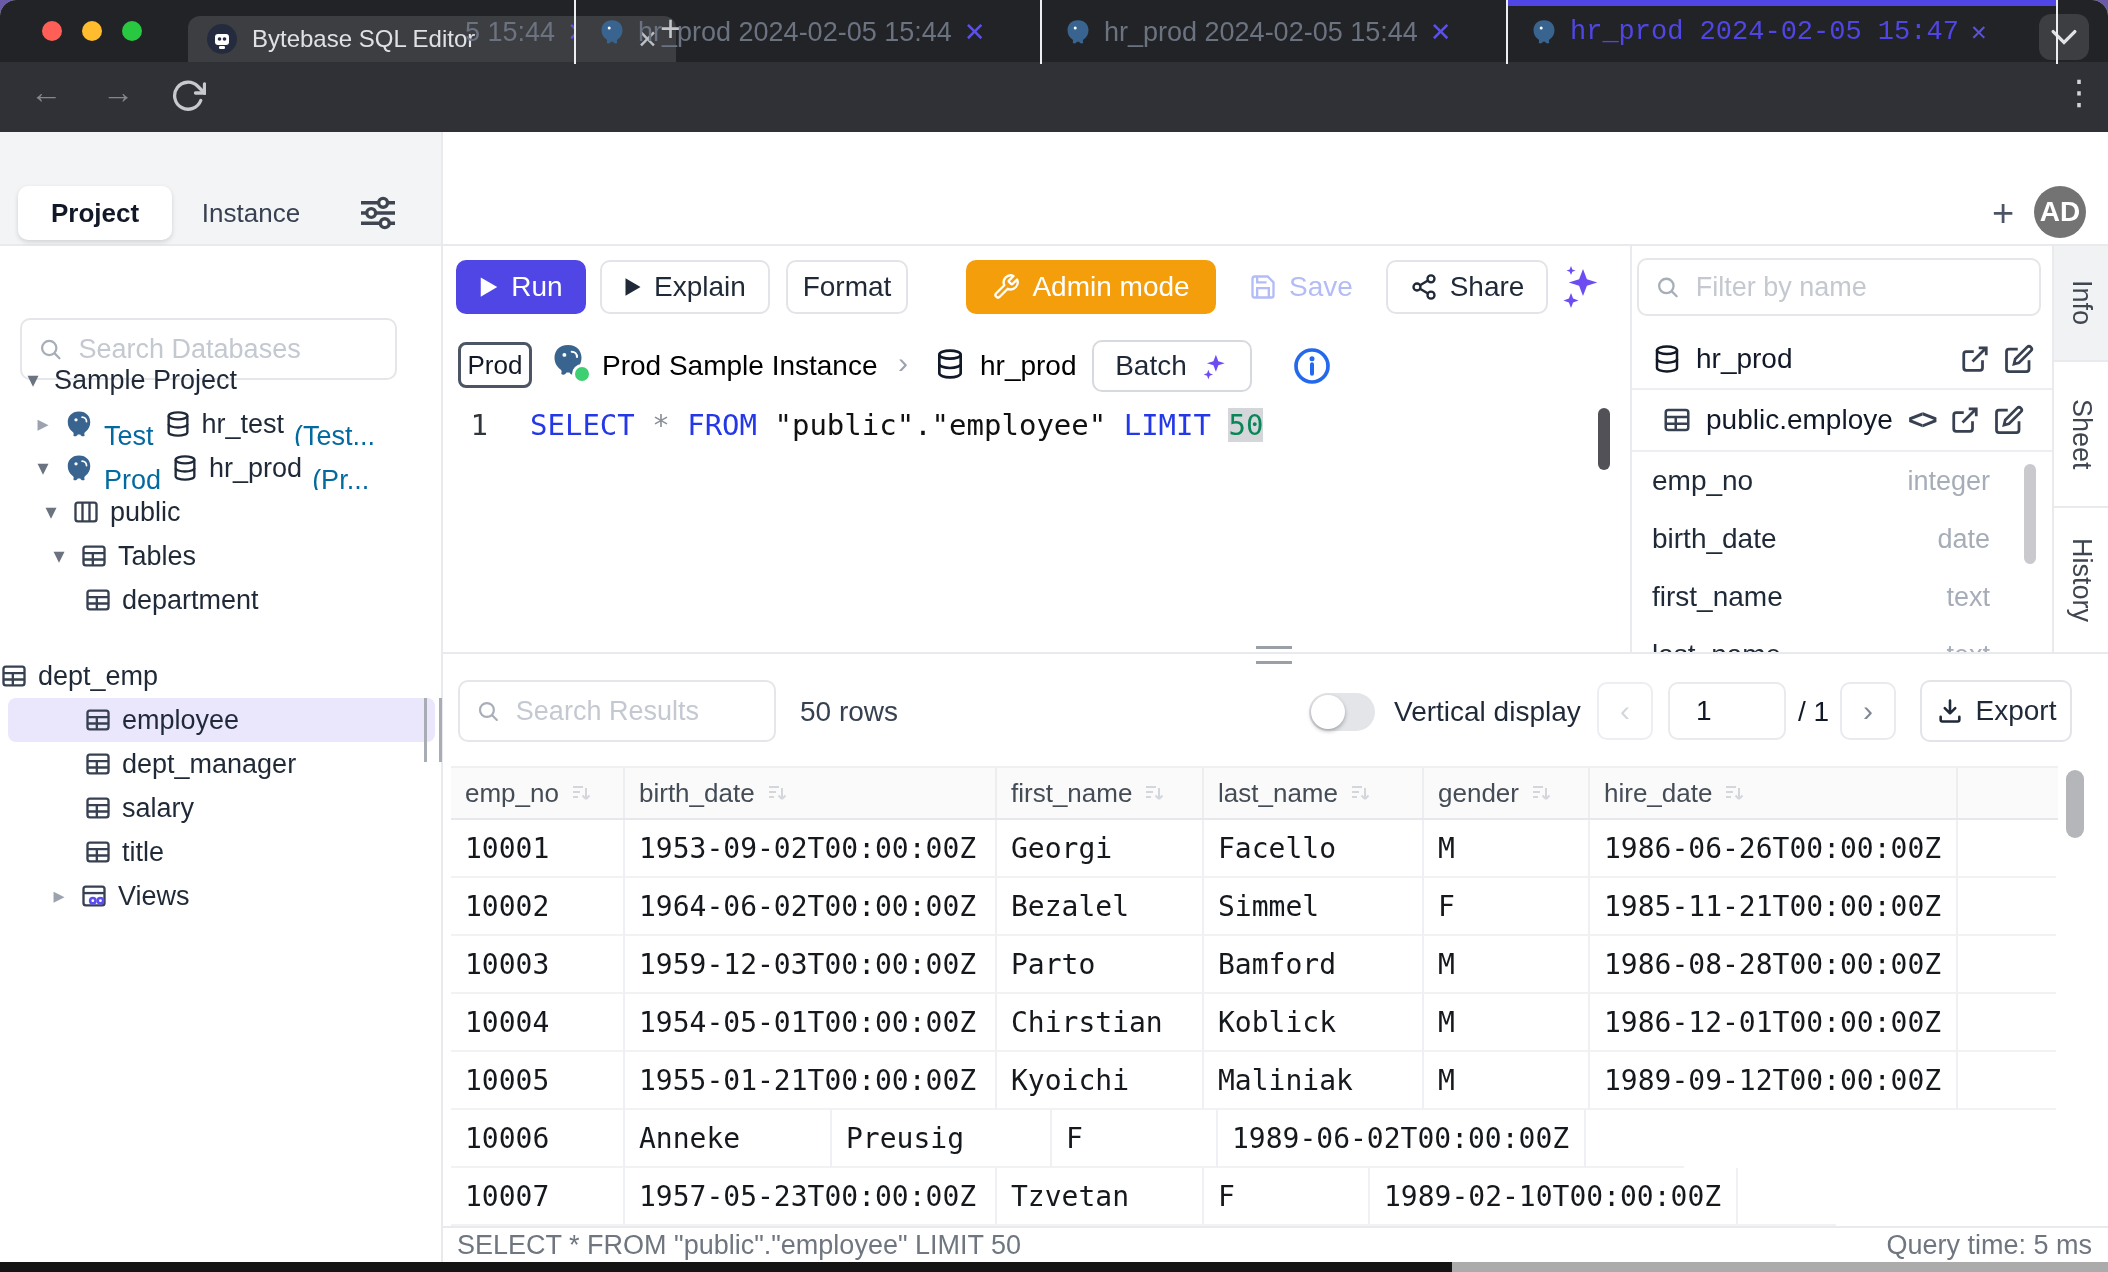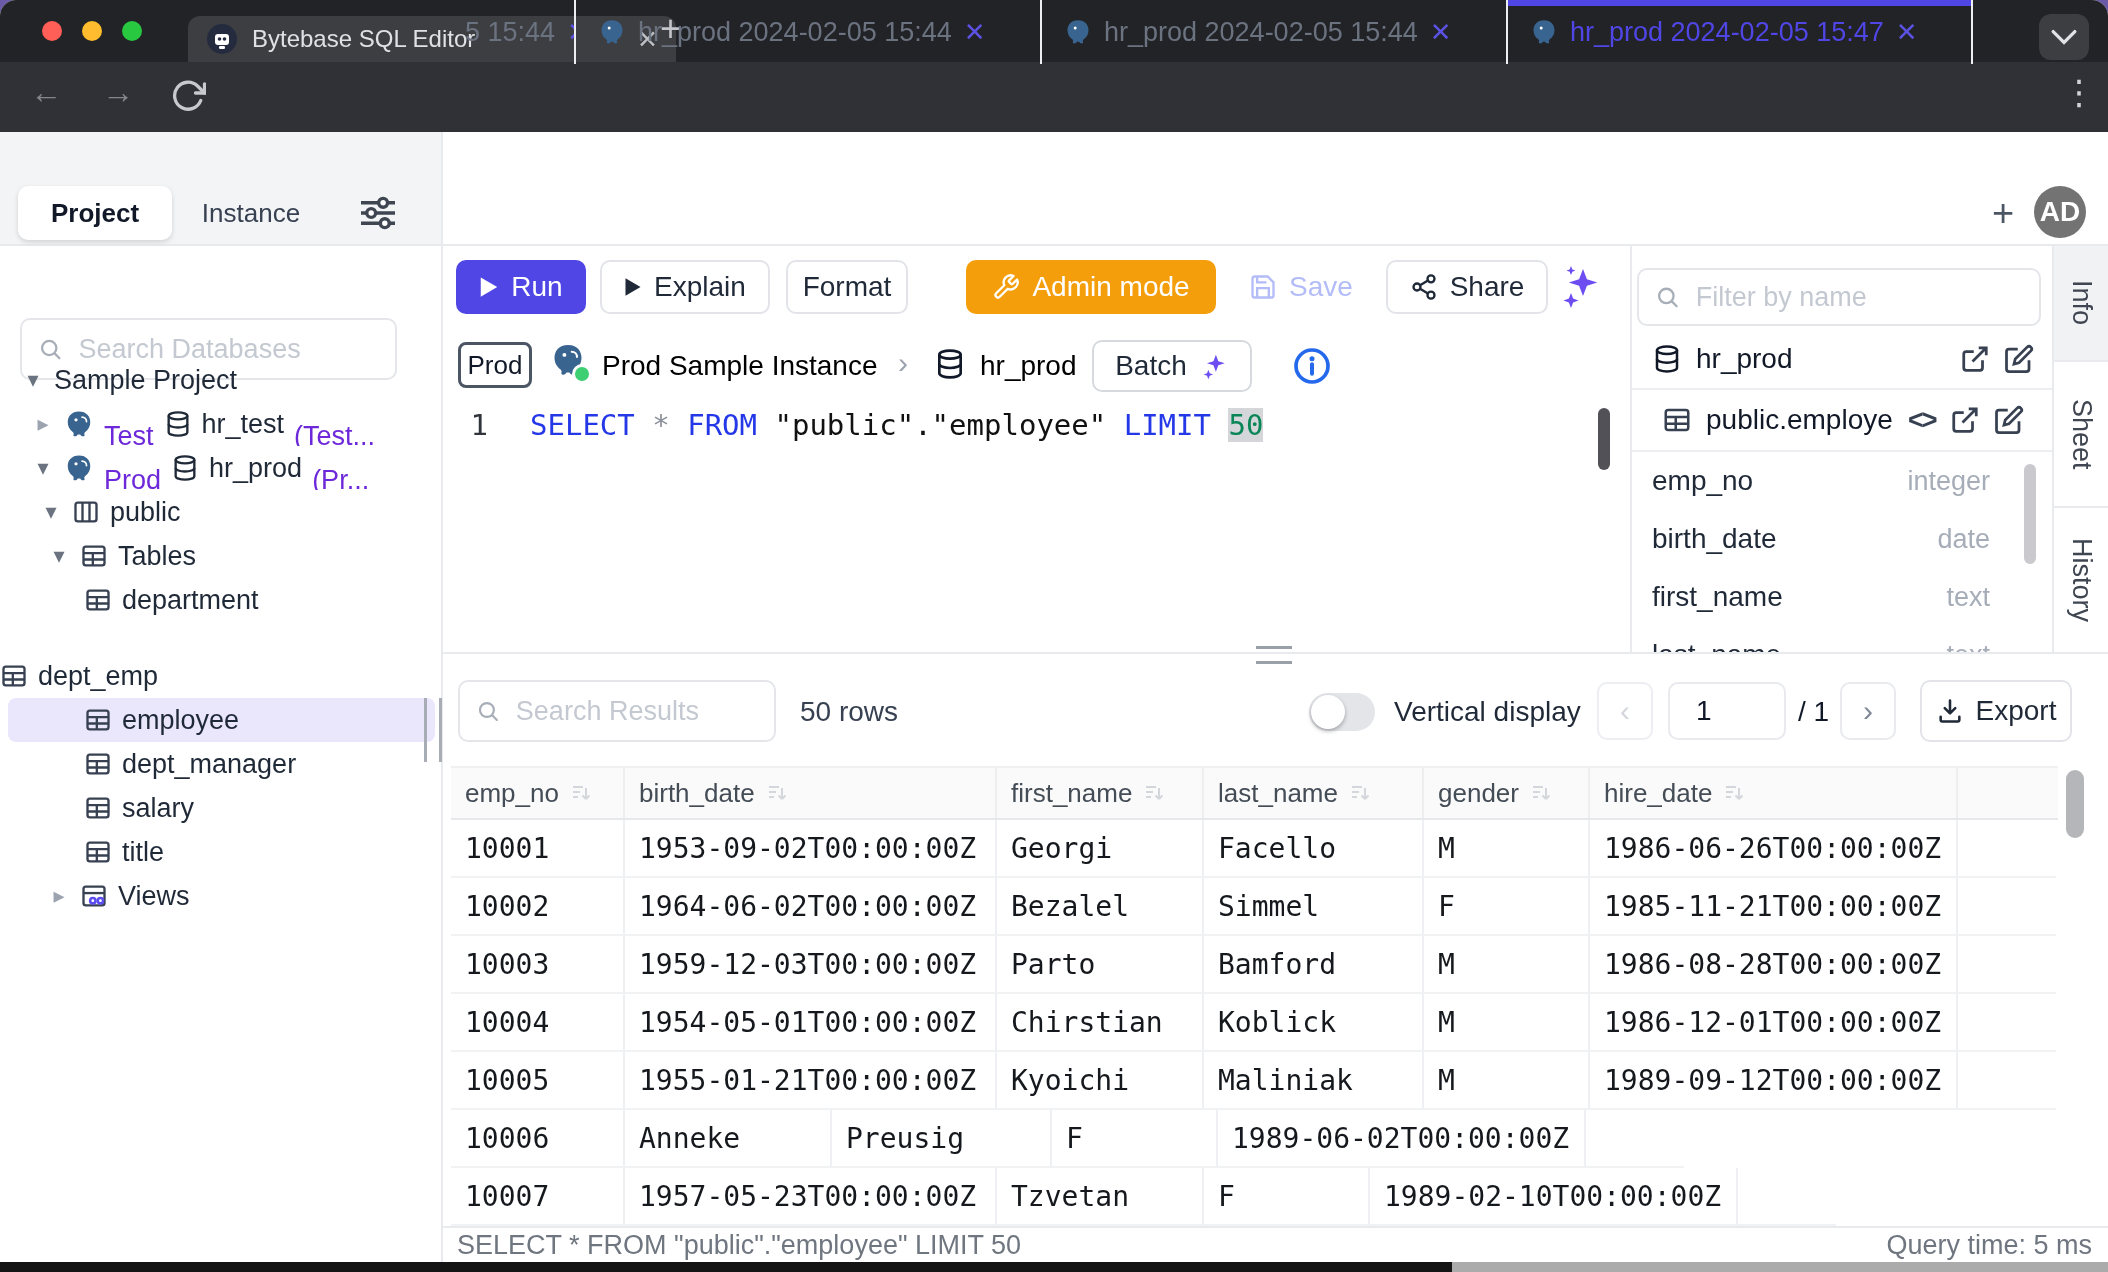--- a/index.html
+++ b/index.html
@@ -28,21 +28,21 @@
   .sb-strip{position:absolute;left:0;top:132px;width:441px;height:114px;background:#f3f4f6;border-bottom:2px solid #e8eaed;box-sizing:border-box;}
   .seg-on{position:absolute;left:18px;top:186px;width:154px;height:54px;background:#fff;border-radius:10px;box-shadow:0 2px 5px rgba(0,0,0,.14);display:flex;align-items:center;justify-content:center;font-size:26px;font-weight:700;color:#111827;}
   .seg-off{position:absolute;left:172px;top:186px;width:158px;height:54px;display:flex;align-items:center;justify-content:center;font-size:26px;color:#374151;}
   .searchbox{display:flex;align-items:center;gap:14px;border:2px solid #e4e6ea;border-radius:10px;background:#fff;padding:0 16px;box-sizing:border-box;}
   .searchbox input{border:0;outline:0;font-size:27px;color:#374151;width:100%;background:transparent;font-family:inherit;}
   input::placeholder{color:#c4c9d1;}
   .tree{position:absolute;left:0;top:358px;width:443px;}
   .trow{height:44px;display:flex;align-items:center;gap:10px;font-size:27px;color:#1f2937;white-space:nowrap;overflow:hidden;}
   .caret{font-size:22px;color:#6b7280;width:22px;text-align:center;flex:0 0 auto;}
   .caret.r{color:#9ca3af;}
-  .dim{color:#6d28d9;margin-top:24px;}
+  .dim{color:#0369a1;margin-top:24px;}
   .selrow{background:#eae6fc;border-radius:8px;margin:0 8px;padding-left:76px !important;}
   .handle-v{position:absolute;left:424px;top:698px;height:64px;width:12px;border-left:3px solid #a8adb5;border-right:3px solid #a8adb5;}
 
   
   .qtabrow{position:absolute;left:443px;top:180px;width:1665px;height:66px;border-bottom:2px solid #e8eaed;box-sizing:border-box;background:#fff;}
   .qtab{position:absolute;top:0;height:64px;display:flex;align-items:center;gap:12px;padding:0 22px;border-right:2px solid #eceef1;box-sizing:border-box;font-size:27px;color:#6b7280;white-space:nowrap;overflow:hidden;}
   .qtab .x{color:#5b51e3;font-size:26px;}
   .qtab.active{color:#4f46e5;}
   .qtab.active::before{content:"";position:absolute;left:0;top:0;width:100%;height:6px;background:#4f46e5;}
   .avatar{position:absolute;left:2034px;top:186px;width:52px;height:52px;border-radius:50%;background:#737373;color:#fff;font-size:28px;font-weight:700;display:flex;align-items:center;justify-content:center;}
@@ -306,21 +306,21 @@
     <span class="x">✕</span>
   </div>
   <div class="qtab" style="left:1042px;width:466px;">
     <svg width="28" height="28" viewBox="0 0 24 24">
           <path d="M12 2C6 2 3 6 3 10.5c0 3.4 1.6 6 3.8 7.6.9.6 1.2 1.5.8 2.4-.2.5 0 1 .6 1.2 1.2.4 2.4-.3 2.8-1.3h2c.4 1 1.6 1.7 2.8 1.3.6-.2.8-.7.6-1.2-.4-.9-.1-1.8.8-2.4C19.4 16.5 21 13.9 21 10.5 21 6 18 2 12 2z" fill="#39648f"></path>
           <circle cx="9.6" cy="8.6" r="1.3" fill="#fff"></circle>
         </svg>
     <span>hr_prod 2024-02-05 15:44</span>
     <span class="x">✕</span>
   </div>
-  <div class="qtab active" style="left:1508px;width:465px;">
+  <div class="qtab active" style="left:1508px;width:550px;font-family:Liberation Mono, monospace;">
     <svg width="28" height="28" viewBox="0 0 24 24">
           <path d="M12 2C6 2 3 6 3 10.5c0 3.4 1.6 6 3.8 7.6.9.6 1.2 1.5.8 2.4-.2.5 0 1 .6 1.2 1.2.4 2.4-.3 2.8-1.3h2c.4 1 1.6 1.7 2.8 1.3.6-.2.8-.7.6-1.2-.4-.9-.1-1.8.8-2.4C19.4 16.5 21 13.9 21 10.5 21 6 18 2 12 2z" fill="#39648f"></path>
           <circle cx="9.6" cy="8.6" r="1.3" fill="#fff"></circle>
         </svg>
     <span>hr_prod 2024-02-05 15:47</span>
     <span class="x">✕</span>
   </div>
   <div class="abs" style="left:1992px;top:192px;font-size:38px;color:#4b5563;">+</div>
   <div class="avatar">AD</div>
 
@@ -397,21 +397,21 @@
         <circle cx="12" cy="7.6" r="1.5" fill="#2468eb"></circle>
       </svg>
 
   <div>
     <div class="lnum">1</div>
     <div class="code"><span class="kw">SELECT</span> <span class="op">*</span> <span class="kw">FROM</span> <span>"public"."employee"</span> <span class="kw">LIMIT</span> <span class="num">50</span></div>
   </div>
   <div class="edscroll"></div>
 
   <div class="ipanel-border"></div>
-  <div class="searchbox abs" style="left:1637px;top:268px;width:404px;height:58px;">
+  <div class="searchbox abs" style="left:1637px;top:258px;width:404px;height:58px;">
     <svg width="28" height="28" viewBox="0 0 24 24">
           <circle cx="11" cy="11" r="7" stroke="#a8aeb8" stroke-width="2.2" fill="none"></circle>
           <line x1="16.5" y1="16.5" x2="21" y2="21" stroke="#a8aeb8" stroke-width="2.2" stroke-linecap="round"></line>
         </svg>
     <input readonly="" placeholder="Filter by name" style="">
   </div>
   <div class="iprow" style="top:330px;height:60px;">
     <svg width="30" height="30" viewBox="0 0 24 24">
           <ellipse cx="12" cy="5" rx="8" ry="3" stroke="#111827" stroke-width="2" fill="none"></ellipse>
           <path d="M4 5v14c0 1.7 3.6 3 8 3s8-1.3 8-3V5" stroke="#111827" stroke-width="2" fill="none"></path>

